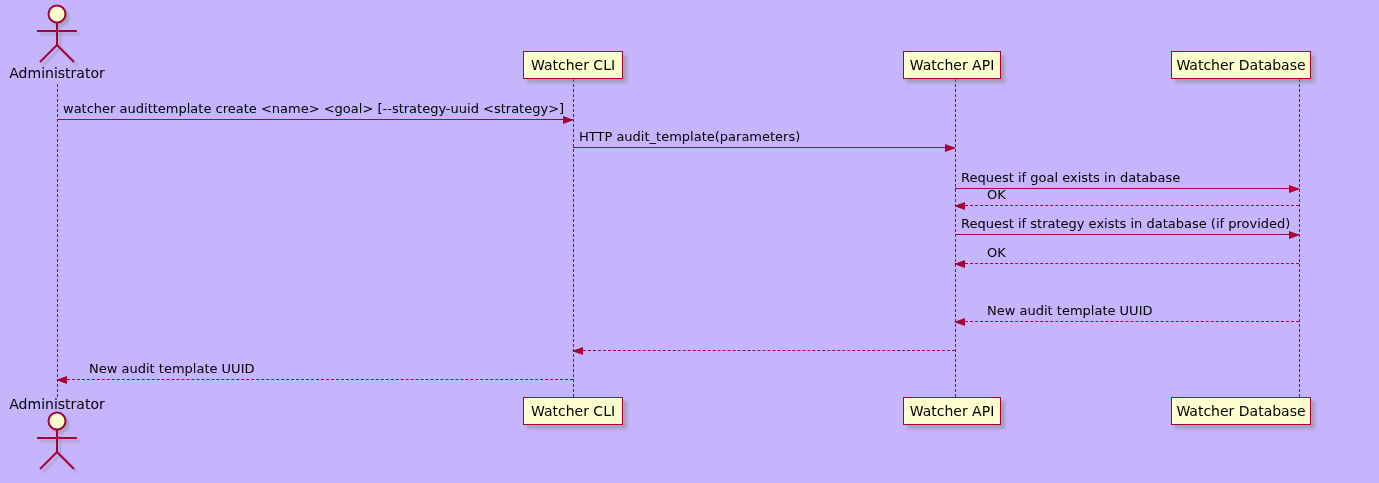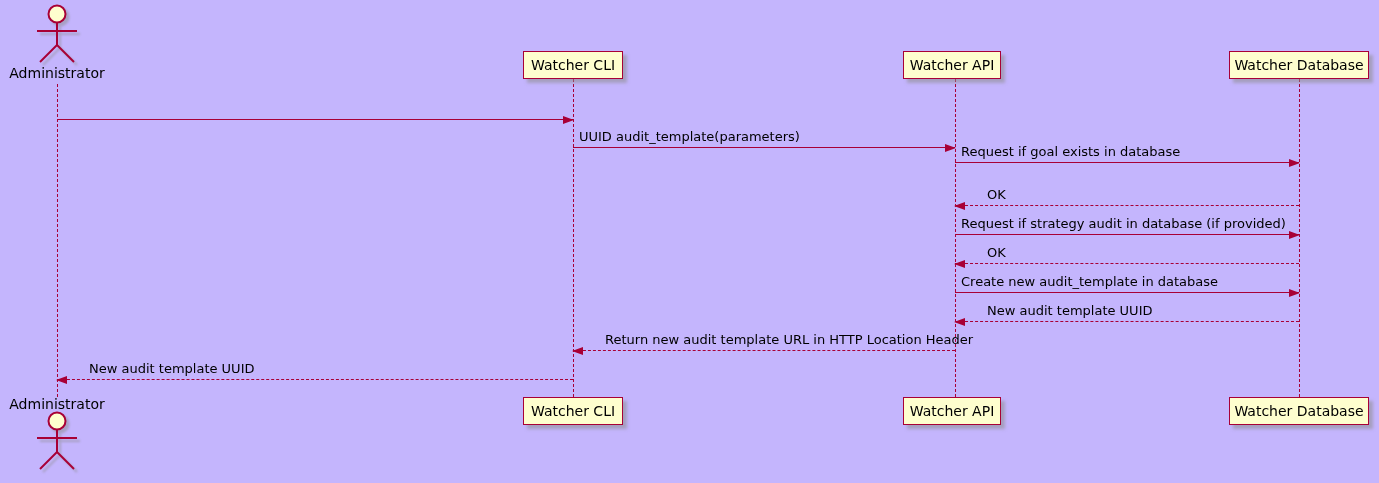--- a/index.html
+++ b/index.html
@@ -42,21 +42,21 @@
     justify-content: center;
     font-size: 14px;
     color: var(--ink);
     white-space: nowrap;
     padding: 0 24px;
   }
   .pb-top { top: 51px; }
   .pb-bot { top: 397px; }
   .pb-cli { left: 523px;  width: 100px; }
   .pb-api { left: 903px;  width: 98px; }
-  .pb-db  { left: 1229px; width: 140px; }
+  .pb-db  { left: 1171px; width: 140px; }
 
   
   .actor-figure {
     position: absolute;
     left: 26px;
     width: 62px;
     height: 62px;
     filter: drop-shadow(3px 3px 1px rgba(140,140,140,0.5));
   }
   .actor-top { top: 4px; }
@@ -96,21 +96,21 @@
     top: 14.5px;
     width: 0; height: 0;
     border-top: 4px solid transparent;
     border-bottom: 4px solid transparent;
   }
   .msg.dir-right .head { right: -1px; border-left: 11px solid var(--crimson); }
   .msg.dir-left  .head { left: -1px;  border-right: 11px solid var(--crimson); }
 
   .m1  { left: 57px;  top: 101px; width: 516px; }
   .m2  { left: 573px; top: 129px; width: 382px; }
-  .m3  { left: 955px; top: 144px; width: 344px; }
+  .m3  { left: 955px; top: 170px; width: 344px; }
   .m4  { left: 955px; top: 187px; width: 344px; }
   .m5  { left: 955px; top: 216px; width: 344px; }
   .m6  { left: 955px; top: 245px; width: 344px; }
   .m7  { left: 955px; top: 274px; width: 344px; }
   .m8  { left: 955px; top: 303px; width: 344px; }
   .m9  { left: 573px; top: 332px; width: 382px; }
   .m10 { left: 57px;  top: 361px; width: 516px; }
 </style>
 </head>
 <body>
@@ -129,68 +129,63 @@
   <div class="lifeline ll-admin"></div>
   <div class="lifeline ll-cli"></div>
   <div class="lifeline ll-api"></div>
   <div class="lifeline ll-db"></div>
 
   <div class="pbox pb-top pb-cli">Watcher CLI</div>
   <div class="pbox pb-top pb-api">Watcher API</div>
   <div class="pbox pb-top pb-db">Watcher Database</div>
 
   <div class="msg m1 dir-right">
+    <span class="lbl">watcher audittemplate create &lt;name&gt; &lt;goal&gt; [--strategy-uuid &lt;strategy&gt;]</span>
     <div class="line"></div>
     <div class="head"></div>
   </div>
 
   <div class="msg m2 dir-right">
-    <span class="lbl">UUID audit_template(parameters)</span>
+    <span class="lbl">HTTP audit_template(parameters)</span>
     <div class="line"></div>
     <div class="head"></div>
   </div>
 
   <div class="msg m3 dir-right">
     <span class="lbl">Request if goal exists in database</span>
     <div class="line"></div>
     <div class="head"></div>
   </div>
 
   <div class="msg m4 dir-left reply">
     <span class="lbl">OK</span>
     <div class="line"></div>
     <div class="head"></div>
   </div>
 
   <div class="msg m5 dir-right">
-    <span class="lbl">Request if strategy audit in database (if provided)</span>
+    <span class="lbl">Request if strategy exists in database (if provided)</span>
     <div class="line"></div>
     <div class="head"></div>
   </div>
 
   <div class="msg m6 dir-left reply">
     <span class="lbl">OK</span>
     <div class="line"></div>
     <div class="head"></div>
   </div>
 
-  <div class="msg m7 dir-right">
-    <span class="lbl">Create new audit_template in database</span>
-    <div class="line"></div>
-    <div class="head"></div>
-  </div>
 
   <div class="msg m8 dir-left reply">
     <span class="lbl">New audit template UUID</span>
     <div class="line"></div>
     <div class="head"></div>
   </div>
 
   <div class="msg m9 dir-left reply">
-    <span class="lbl">Return new audit template URL in HTTP Location Header</span>
     <div class="line"></div>
     <div class="head"></div>
   </div>
 
   <div class="msg m10 dir-left reply">
     <span class="lbl">New audit template UUID</span>
     <div class="line"></div>
     <div class="head"></div>
   </div>
 

